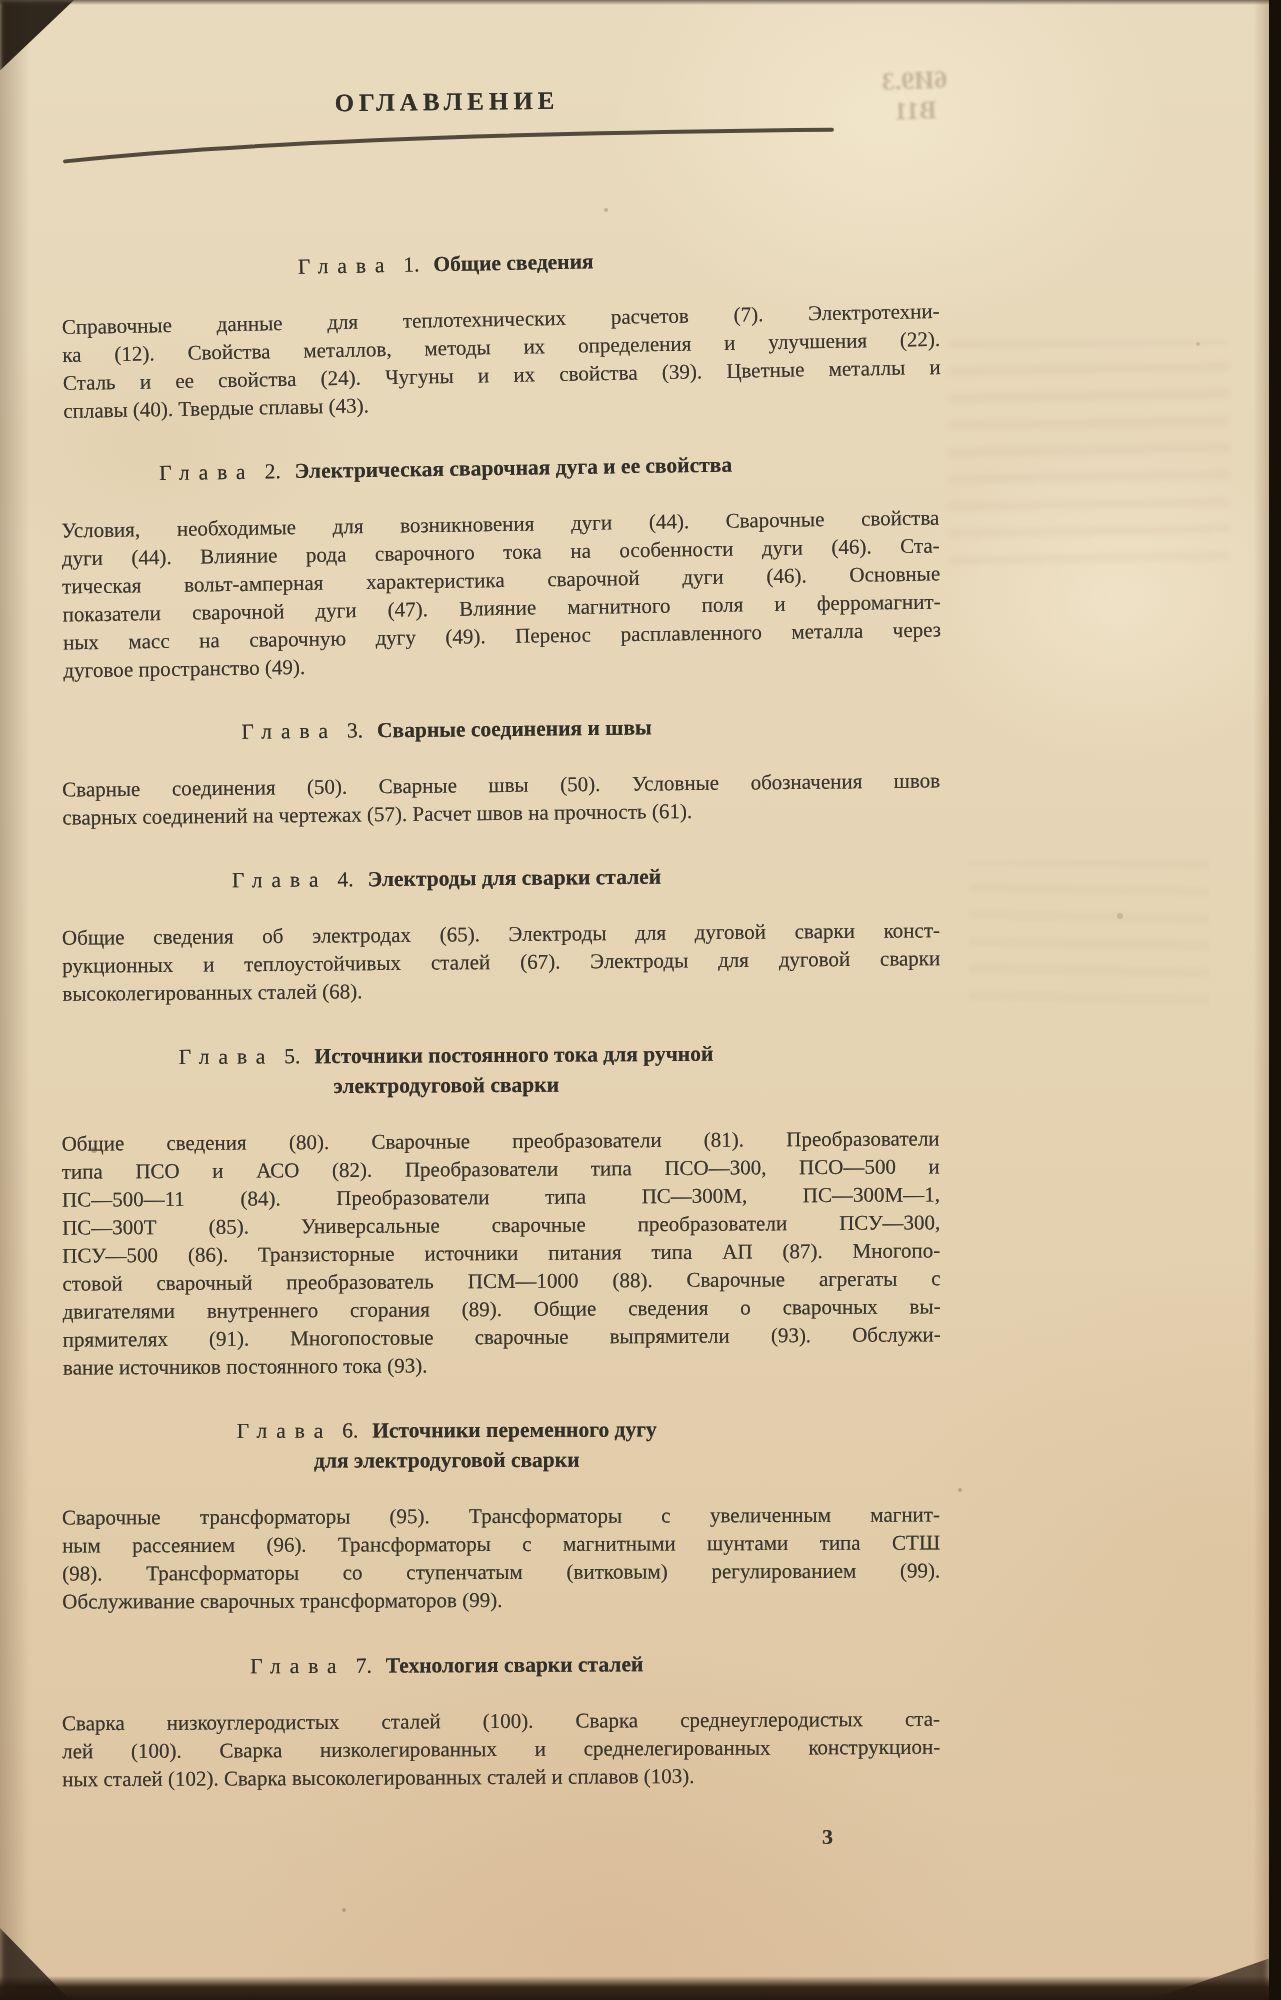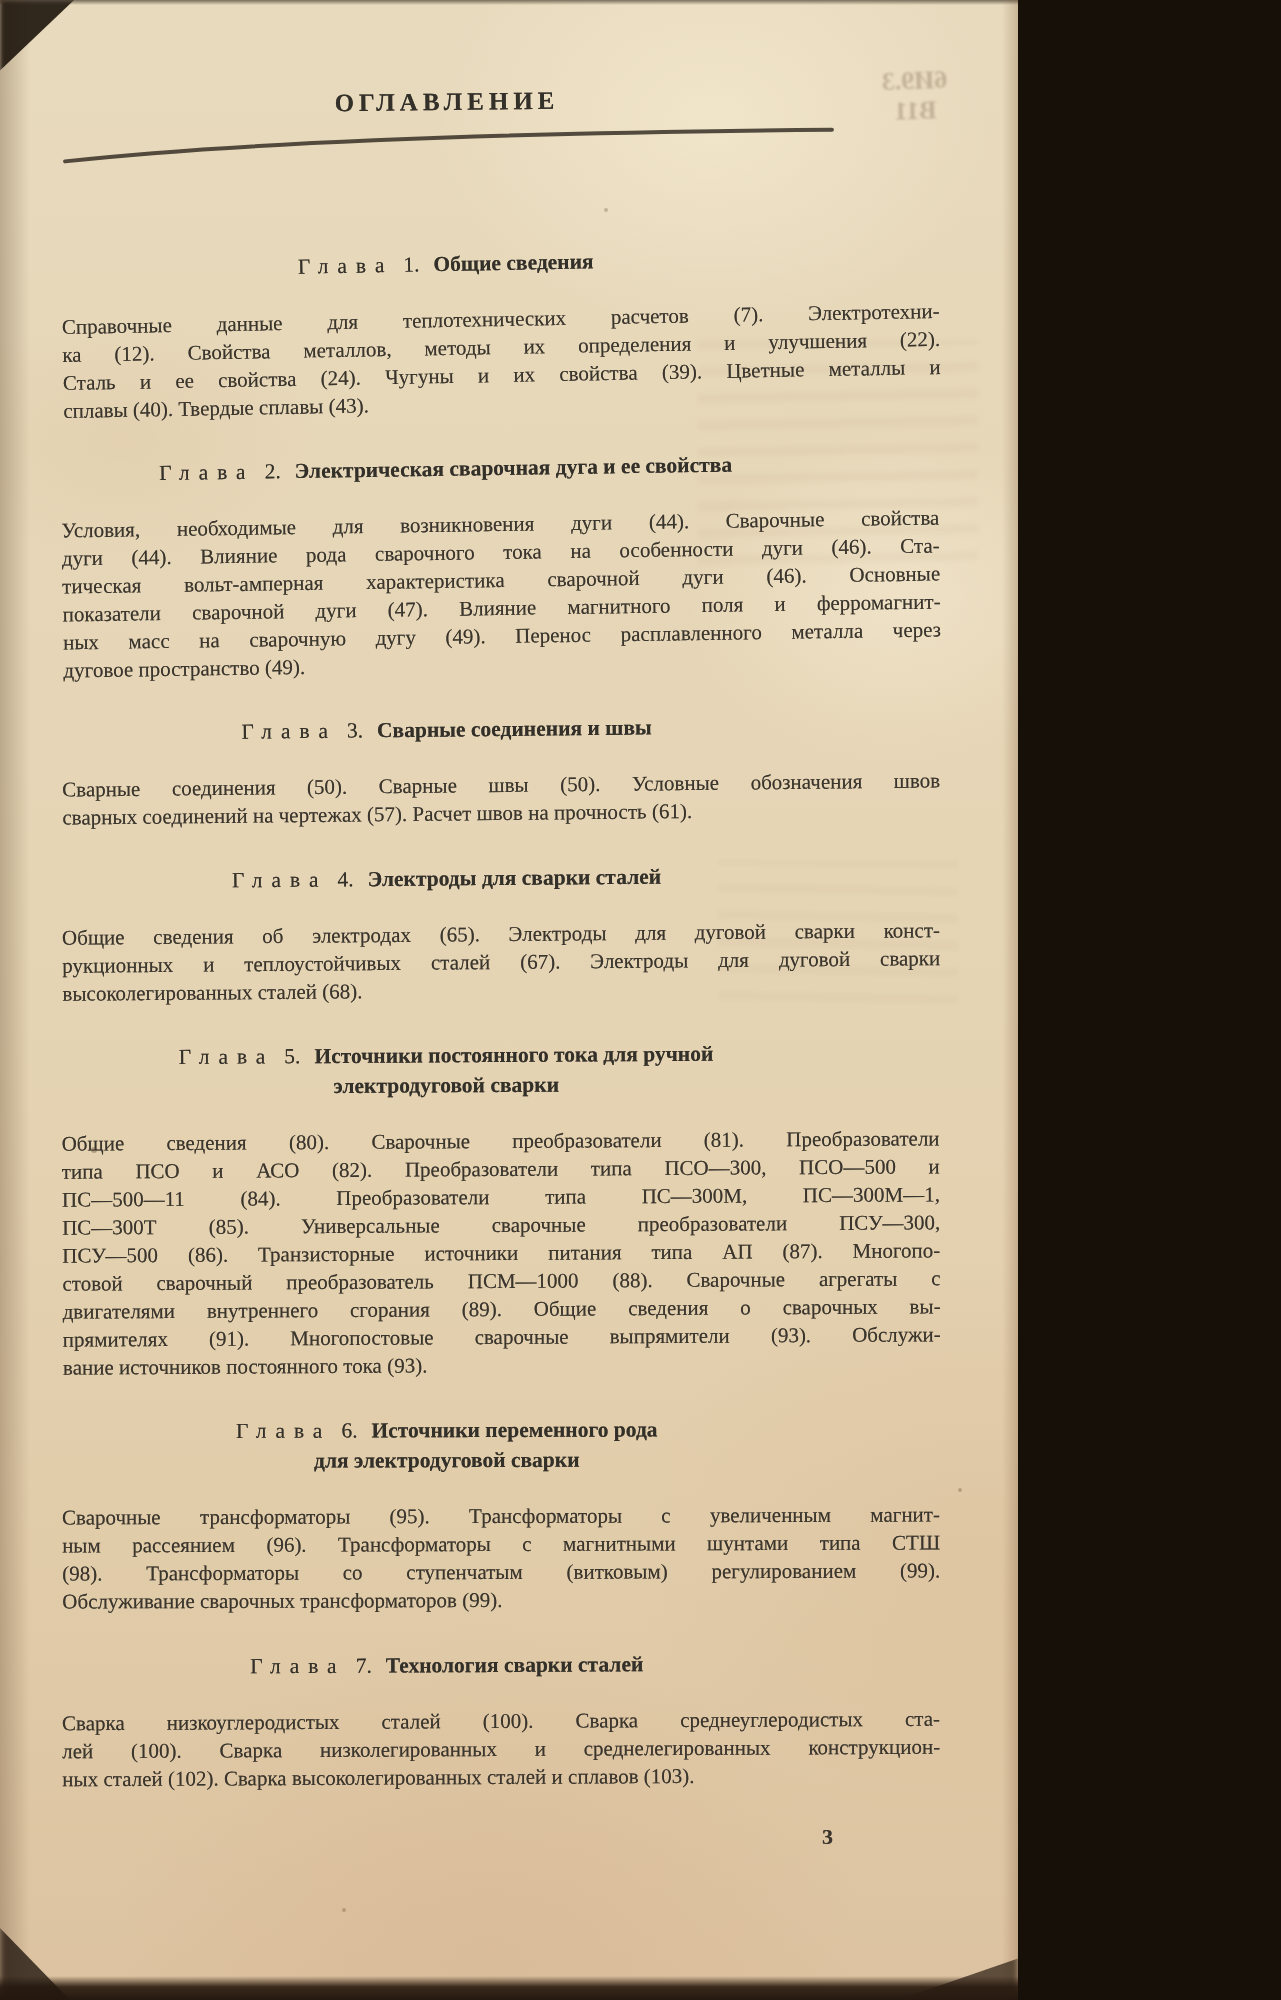--- a/index.html
+++ b/index.html
@@ -1,17 +1,17 @@
 <!DOCTYPE html>
 <html><head>
 <meta charset="utf-8">
 <style>
   html,body{margin:0;padding:0;background:#161008;}
   .scene{
-    position:relative;width:1018px;height:2000px;overflow:hidden;
+    position:relative;width:1269px;height:2000px;overflow:hidden;
     font-family:"Liberation Serif","DejaVu Serif",serif;
   }
   .paper{
     position:absolute;inset:0;
     background-color:#e4d3b2;
     background-image:
       radial-gradient(400px 300px at 70% 6%, rgba(248,238,214,.55), transparent 70%),
       radial-gradient(300px 240px at 88% 30%, rgba(252,242,220,.40), transparent 70%),
       radial-gradient(280px 180px at 12% 22%, rgba(190,150,100,.10), transparent 70%),
       radial-gradient(500px 420px at 48% 97%, rgba(205,158,122,.20), transparent 75%),
@@ -191,21 +191,21 @@
             <div class="body-line">стовой сварочный преобразователь ПСМ—1000 (88). Сварочные агрегаты с</div>
             <div class="body-line">двигателями внутреннего сгорания (89). Общие сведения о сварочных вы-</div>
             <div class="body-line">прямителях (91). Многопостовые сварочные выпрямители (93). Обслужи-</div>
             <div class="body-line final">вание источников постоянного тока (93).</div>
           </div>
   </section>
 
   <section class="chapter tilt-5">
     <div class="chapter-heading">
       <div class="heading-line1">
-        <span class="chap-label">Глава</span><span class="chap-num">6.</span><span class="chap-title">Источники переменного рода</span>
+        <span class="chap-label">Глава</span><span class="chap-num">6.</span><span class="chap-title">Источники переменного дугу</span>
       </div>
     <div class="heading-line2">для электродуговой сварки</div>
           </div>
     <div class="chapter-body">
             <div class="body-line">Сварочные трансформаторы (95). Трансформаторы с увеличенным магнит-</div>
             <div class="body-line">ным рассеянием (96). Трансформаторы с магнитными шунтами типа СТШ</div>
             <div class="body-line">(98). Трансформаторы со ступенчатым (витковым) регулированием (99).</div>
             <div class="body-line final">Обслуживание сварочных трансформаторов (99).</div>
           </div>
   </section>

